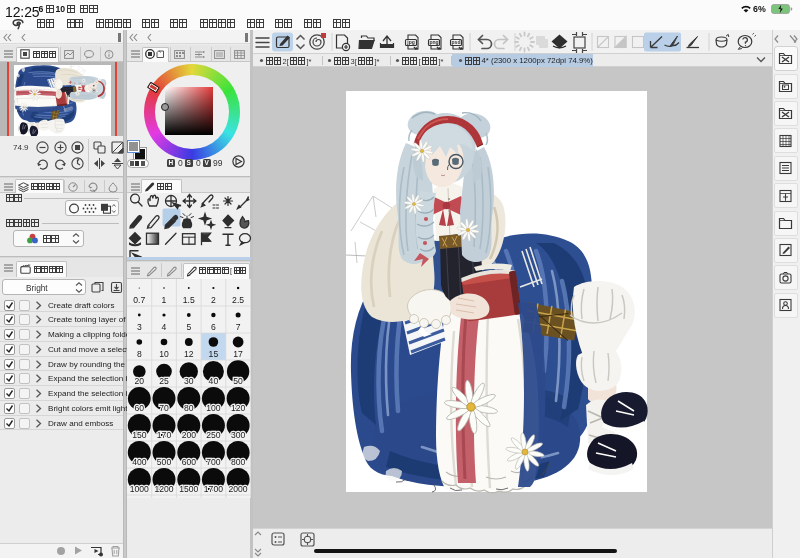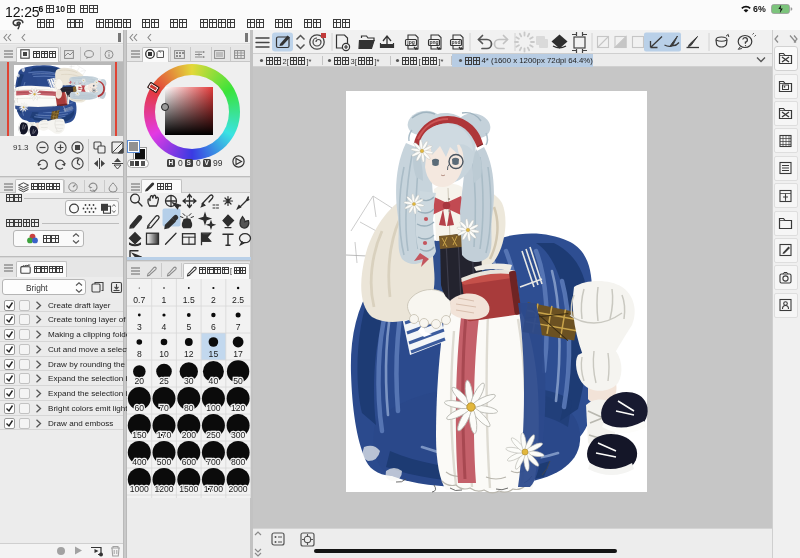--- a/index.html
+++ b/index.html
@@ -241,21 +241,21 @@
 <div class="cjk " style="left:422px;top:57px">
     <i style="width:7.2px;height:7.6px;margin-right:0.8px"></i>
     <i style="width:7.2px;height:7.6px;margin-right:0.8px"></i>
   </div>
 <div class="t" style="left:438.5px;top:56.5px;font-size:7.5px;color:#333;font-weight:400;letter-spacing:0px">]*</div>
 <div class="ab" style="left:458px;top:57.5px;width:5px;height:5px;border-radius:50%;background:#555;transform:scale(0.62)"></div>
 <div class="cjk " style="left:465px;top:57px">
     <i style="width:7.2px;height:7.6px;margin-right:0.8px"></i>
     <i style="width:7.2px;height:7.6px;margin-right:0.8px"></i>
   </div>
-<div class="t" style="left:481.5px;top:56.3px;font-size:7.8px;color:#222;font-weight:400;letter-spacing:0px">4* (1600 x 1200px 72dpi 64.4%)</div>
+<div class="t" style="left:481.5px;top:56.3px;font-size:7.8px;color:#222;font-weight:400;letter-spacing:0px">4* (2300 x 1200px 72dpi 74.9%)</div>
 <svg style="left:756px;top:56px" width="10" height="7" viewBox="0 0 10 7">
     <path d="M1 1.5 L5 5.5 L9 1.5" stroke="#555" stroke-width="1.3" fill="none"></path>
   </svg>
 <div class="ab" style="left:252px;top:66.5px;width:520px;height:461.5px;background:#c6c6c6"></div>
 <svg style="left:0;top:0" width="0" height="0">
     <defs>
 <g id="daisy">
         <g fill="#fcfcf9" stroke="#b5b5ae" stroke-width="0.8">
 <ellipse rx="13" ry="3.4" cx="14" cy="0" transform="rotate(10)"></ellipse>
           <ellipse rx="13" ry="3.4" cx="14" cy="0" transform="rotate(46)"></ellipse>
@@ -614,21 +614,21 @@
   </svg>
 <div class="ab" style="left:0;top:62px;width:123px;height:74px;background:#b8b8b8;overflow:hidden"></div>
 <div class="ab" style="left:13.5px;top:64.5px;width:97px;height:71px;background:#fff;overflow:hidden">
     <svg style="left:0;top:-1px" width="97" height="72.8" viewBox="0 0 401 301" preserveAspectRatio="none">
       <use href="#art" transform="translate(401,0) rotate(90)"></use>
     </svg>
   </div>
 <div class="ab" style="left:6.8px;top:62px;width:1.8px;height:74px;background:#e04434"></div>
 <div class="ab" style="left:115px;top:62px;width:1.8px;height:74px;background:#e04434"></div>
 <div class="ab" style="left:0;top:136px;width:123px;height:40px;background:#ededed"></div>
-<div class="t" style="left:13px;top:142.5px;font-size:8px;color:#333;font-weight:400;letter-spacing:0px">91.3</div>
+<div class="t" style="left:13px;top:142.5px;font-size:8px;color:#333;font-weight:400;letter-spacing:0px">74.9</div>
 <div class="t" style="left:10px;top:176px;font-size:8px;color:#333;font-weight:400;letter-spacing:0px">-90.0</div>
 <svg style="left:36px;top:141px" width="13" height="13" viewBox="0 0 13 13">
     <circle cx="6.5" cy="6.5" r="5.6" stroke="#444" stroke-width="1.1" fill="none"></circle>
     <path d="M3.5 6.5 h6" stroke="#444" stroke-width="1.2"></path>
   </svg>
 <svg style="left:53.5px;top:141px" width="13" height="13" viewBox="0 0 13 13">
     <circle cx="6.5" cy="6.5" r="5.6" stroke="#444" stroke-width="1.1" fill="none"></circle>
     <path d="M3.5 6.5 h6 M6.5 3.5 v6" stroke="#444" stroke-width="1.2"></path>
   </svg>
 <svg style="left:71px;top:141px" width="13" height="13" viewBox="0 0 13 13">
@@ -779,21 +779,21 @@
   </svg>
 <div class="ab" style="left:0;top:297.5px;width:123px;height:14.75px;background:#ebebeb;border-bottom:1px solid #d6d6d6"></div>
 <svg style="left:3.5px;top:299.5px" width="32" height="11" viewBox="0 0 32 11">
 <rect x="0.5" y="0.5" width="10" height="10" rx="1.5" fill="#fff" stroke="#9a9a9a"></rect>
 <path d="M2.5 5.5 L5 8 L8.5 2.5" stroke="#222" stroke-width="1.4" fill="none"></path>
 <rect x="15.5" y="0.5" width="10" height="10" rx="1.5" fill="#f4f4f4" stroke="#c2c2c2"></rect>
   </svg>
 <svg style="left:35px;top:300.7px" width="7" height="9" viewBox="0 0 7 9">
     <path d="M1.5 0.8 L5.5 4.5 L1.5 8.2" stroke="#555" stroke-width="1.3" fill="none"></path>
   </svg>
-<div class="t" style="left:48px;top:300.5px;font-size:8.1px;color:#222;font-weight:400;letter-spacing:0px">Create draft layer</div>
+<div class="t" style="left:48px;top:300.5px;font-size:8.1px;color:#222;font-weight:400;letter-spacing:0px">Create draft colors</div>
 <div class="ab" style="left:0;top:312.2px;width:123px;height:14.75px;background:#ebebeb;border-bottom:1px solid #d6d6d6"></div>
 <svg style="left:3.5px;top:314.2px" width="32" height="11" viewBox="0 0 32 11">
 <rect x="0.5" y="0.5" width="10" height="10" rx="1.5" fill="#fff" stroke="#9a9a9a"></rect>
 <path d="M2.5 5.5 L5 8 L8.5 2.5" stroke="#222" stroke-width="1.4" fill="none"></path>
 <rect x="15.5" y="0.5" width="10" height="10" rx="1.5" fill="#f4f4f4" stroke="#c2c2c2"></rect>
   </svg>
 <svg style="left:35px;top:315.4px" width="7" height="9" viewBox="0 0 7 9">
     <path d="M1.5 0.8 L5.5 4.5 L1.5 8.2" stroke="#555" stroke-width="1.3" fill="none"></path>
   </svg>
 <div class="t" style="left:48px;top:315.25px;font-size:8.1px;color:#222;font-weight:400;letter-spacing:0px">Create toning layer of h</div>

